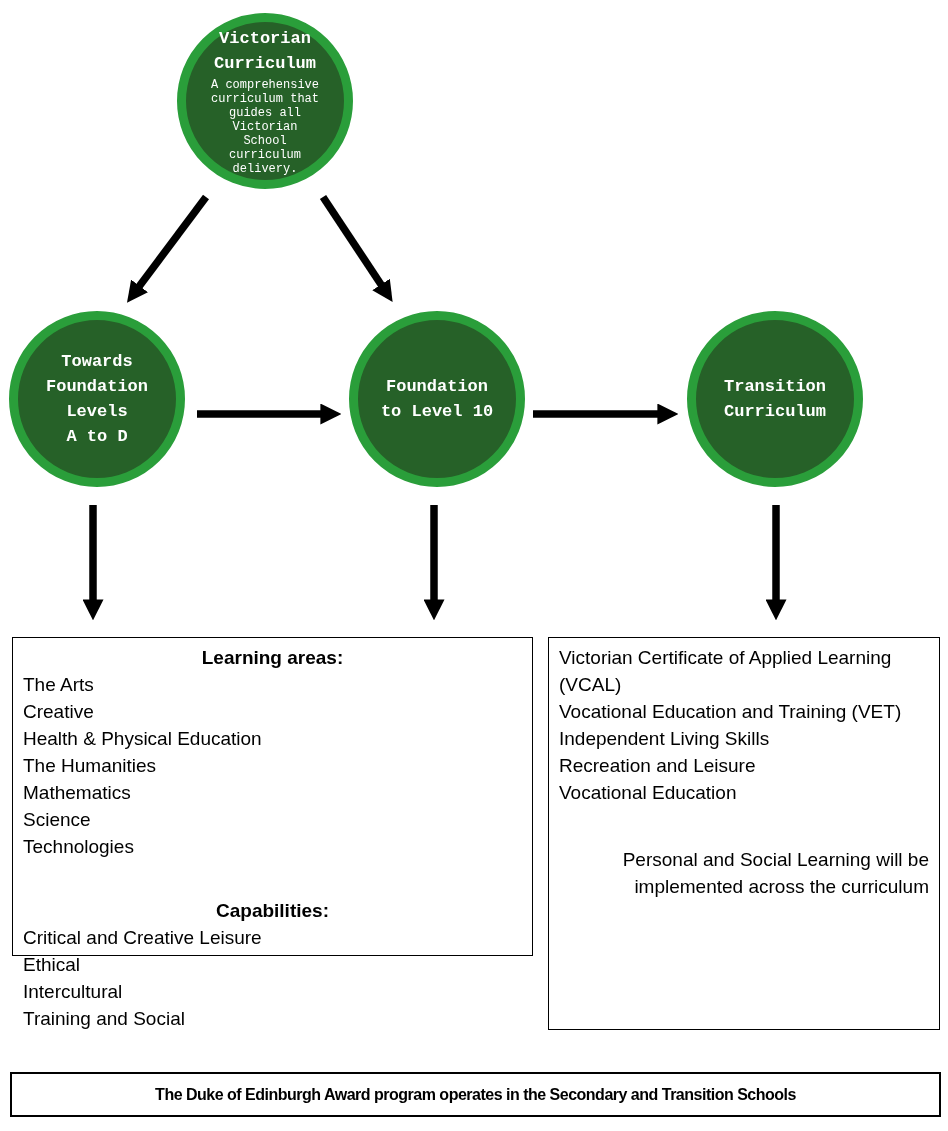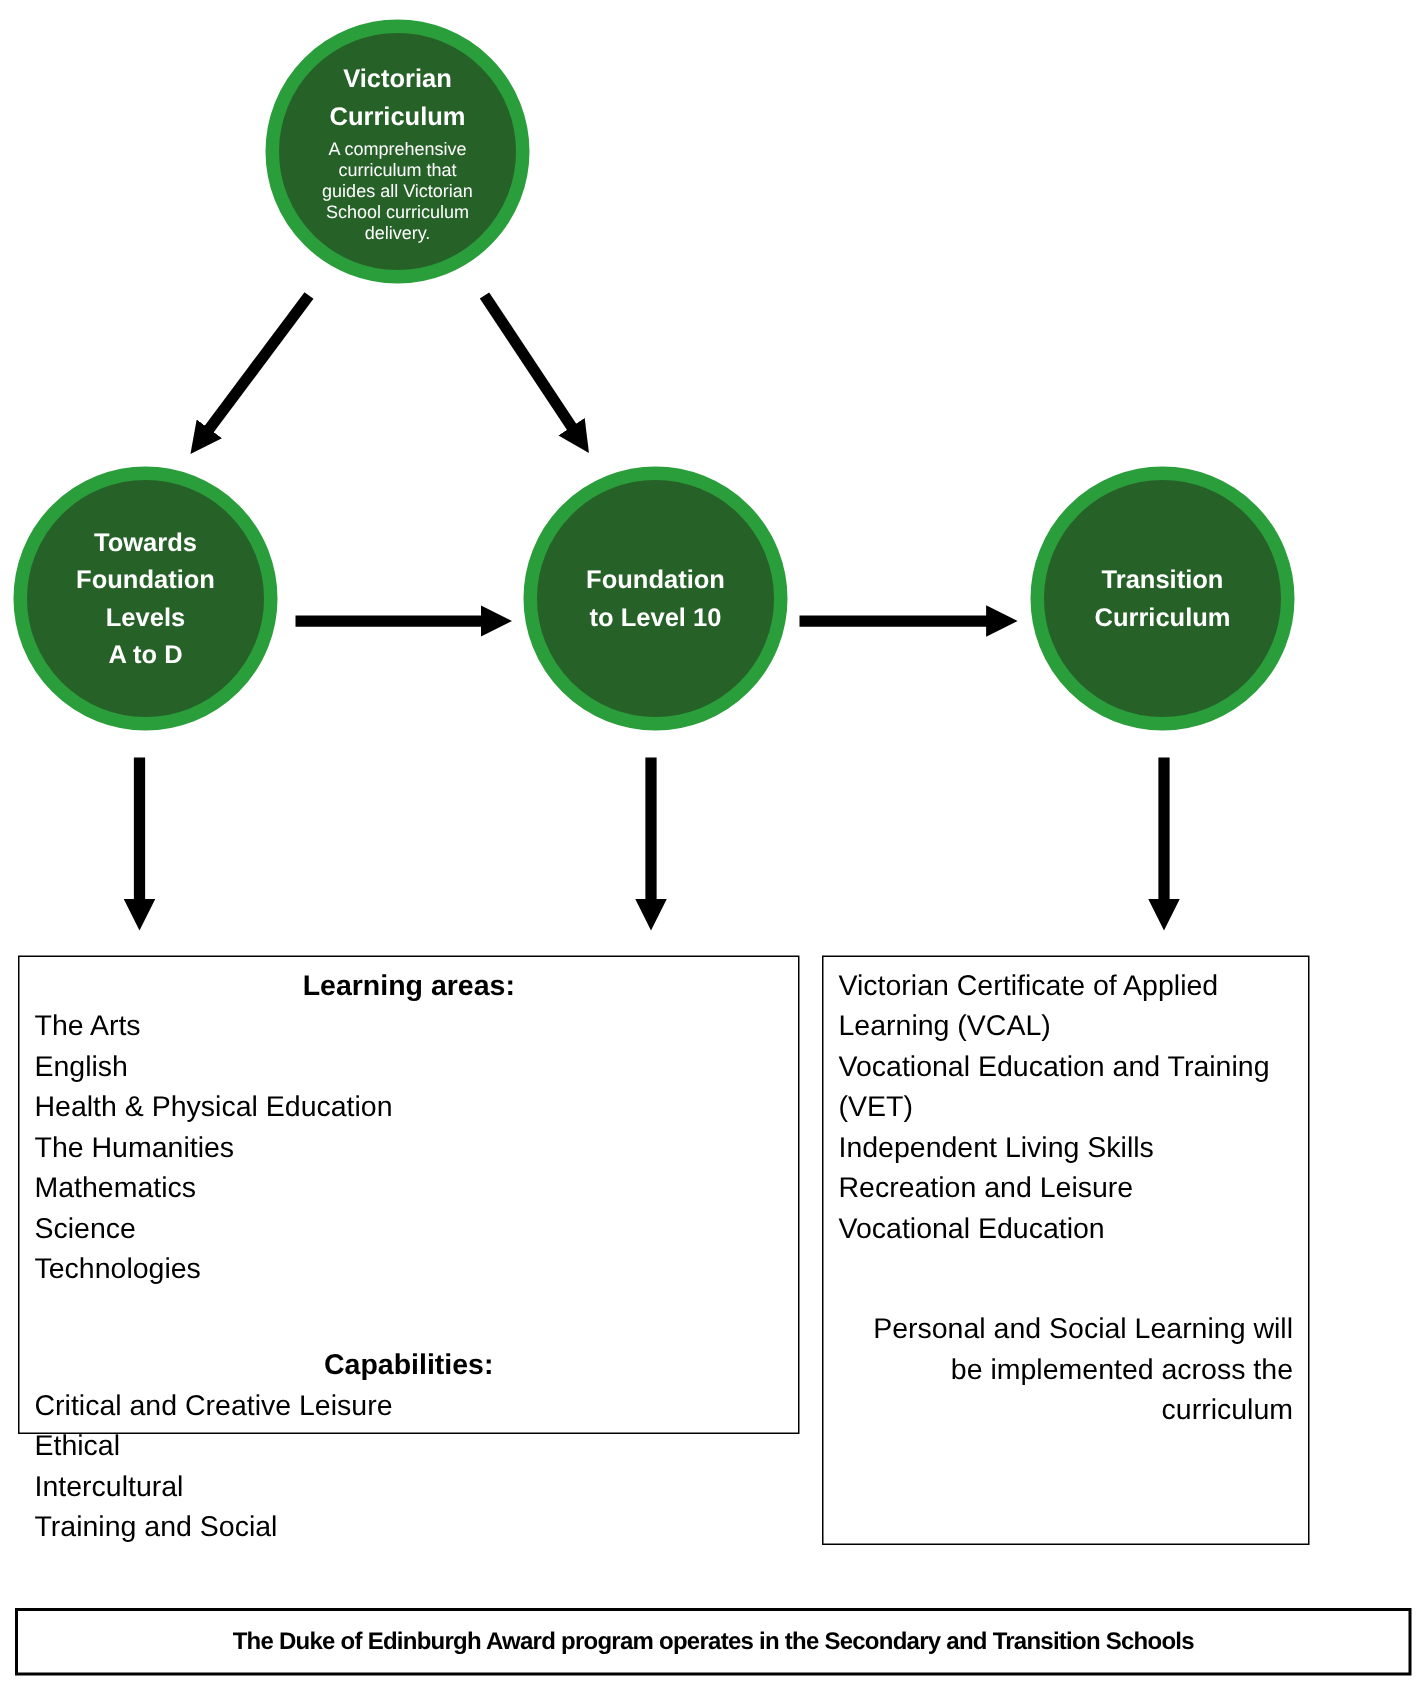--- a/index.html
+++ b/index.html
@@ -33,20 +33,21 @@
     height: 176px;
     border-radius: 50%;
     background: var(--dark-green);
     border: 9px solid var(--ring-green);
     color: var(--text-white);
     display: flex;
     flex-direction: column;
     align-items: center;
     justify-content: center;
     text-align: center;
+    font-family: Liberation Mono, monospace;
   }
   .circle.top    { left: 177px; top: 13px; }
   .circle.c-left { left: 9px;   top: 311px; }
   .circle.c-mid  { left: 349px; top: 311px; }
   .circle.c-right{ left: 687px; top: 311px; }
   .c-title span {
     display: block;
     font-size: 17px;
     font-weight: bold;
     line-height: 25px;
@@ -60,21 +61,21 @@
   .box {
     position: absolute;
     border: 1.5px solid var(--border-black);
     background: #ffffff;
     color: #000000;
     font-size: 19px;
     line-height: 27px;
     padding: 6px 10px;
   }
   .box.left-box  { left: 12px;  top: 637px; width: 521px; height: 319px; }
-  .box.right-box { left: 548px; top: 637px; width: 325px; height: 393px; }
+  .box.right-box { left: 548px; top: 637px; width: 392px; height: 393px; }
   .box-heading {
     font-weight: bold;
     text-align: center;
   }
   .box-heading.spaced { margin-top: 37px; }
   .box-line { white-space: normal; }
   .note { margin-top: 40px; text-align: right; }
   .footer-box {
     position: absolute;
     left: 10px; top: 1072px;
@@ -140,21 +141,21 @@
     <div class="c-title">
         <span>Transition</span>
         <span>Curriculum</span>
       </div>
   </div>
 
   <div class="box left-box">
     <div class="box-heading">Learning areas:</div>
     <div>
         <div class="box-line">The Arts</div>
-        <div class="box-line">English</div>
+        <div class="box-line">Creative</div>
         <div class="box-line">Health &amp; Physical Education</div>
         <div class="box-line">The Humanities</div>
         <div class="box-line">Mathematics</div>
         <div class="box-line">Science</div>
         <div class="box-line">Technologies</div>
       </div>
     <div class="box-heading spaced">Capabilities:</div>
     <div>
         <div class="box-line">Critical and Creative Leisure</div>
         <div class="box-line">Ethical</div>

